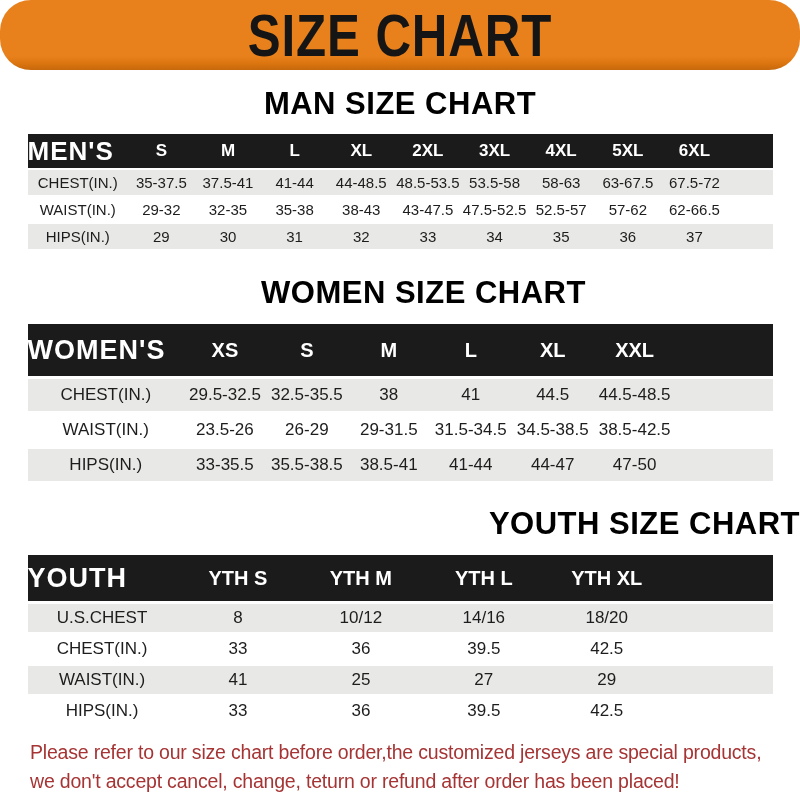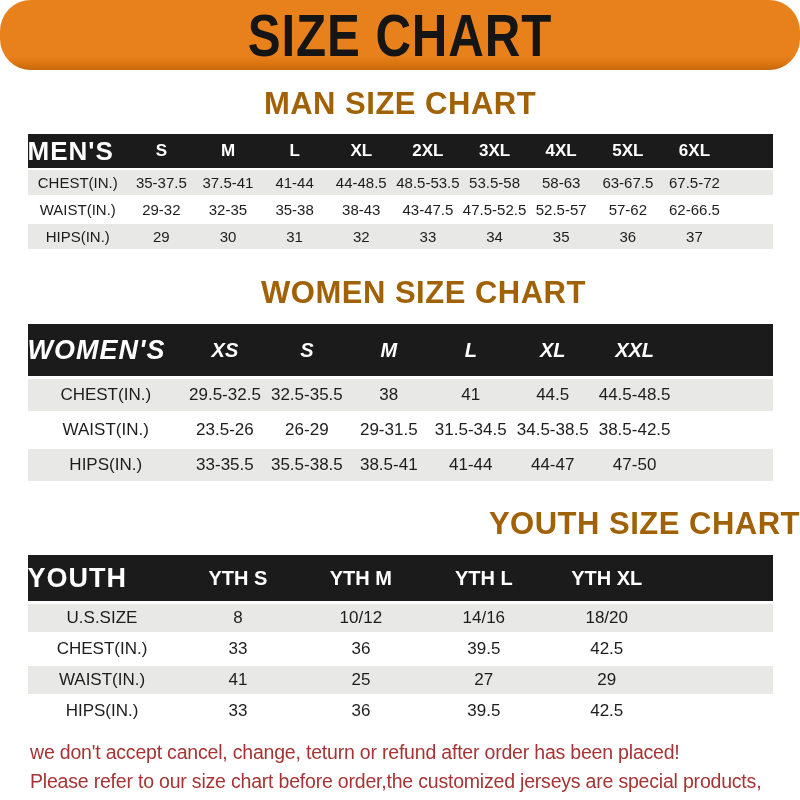--- a/index.html
+++ b/index.html
@@ -25,21 +25,21 @@
     font-size: 56px; font-weight: 700;
     color: var(--banner-text, #151515);
     letter-spacing: 1px;
     transform: scaleX(0.88) scaleY(1.05);
   }
 
   
   .section-title {
     text-align: center;
     font-size: 31px; font-weight: 700;
-    color: #a16207; letter-spacing: 0.5px;
+    color: #000000; letter-spacing: 0.5px;
   }
   .sec-men   .section-title { margin-top: 16px; }
   .sec-women .section-title { margin-top: 24px; padding-left: 47px; }
   .sec-youth .section-title { margin-top: 22px; text-align: right; }
 
   
   .tbl {
     width: 745px; margin: 10px auto 0;
     border-collapse: separate; table-layout: fixed;
   }
@@ -57,21 +57,21 @@
     color: #1d1d1d; background: #ffffff;
   }
   .tbl tbody tr:nth-child(odd) td { background: var(--row-alt-bg, #E8E8E6); }
 
   .tbl-men   { border-spacing: 0 2px; }
   .tbl-men   thead th { height: 34px; font-size: 17px; }
   .tbl-men   thead th.corner { font-size: 26px; }
   .tbl-men   tbody td { height: 25px; font-size: 15px; }
 
   .tbl-women { border-spacing: 0 3px; }
-  .tbl-women thead th { height: 52px; font-size: 20px; font-style: italic; }
+  .tbl-women thead th { height: 52px; font-size: 20px; }
   .tbl-women thead th.corner { font-size: 27px; }
   .tbl-women tbody td { height: 32px; font-size: 17px; }
 
   .tbl-youth { border-spacing: 0 3px; }
   .tbl-youth thead th { height: 46px; font-size: 20px; }
   .tbl-youth thead th.corner { font-size: 27px; }
   .tbl-youth tbody td { height: 28px; font-size: 17px; }
 
   
   .footer {
@@ -239,21 +239,21 @@
           <th class="corner">YOUTH</th>
           <th>YTH S</th>
           <th>YTH M</th>
           <th>YTH L</th>
           <th>YTH XL</th>
           <th></th>
         </tr>
       </thead>
       <tbody>
         <tr>
-          <td>U.S.SIZE</td>
+          <td>U.S.CHEST</td>
           <td>8</td>
           <td>10/12</td>
           <td>14/16</td>
           <td>18/20</td>
           <td></td>
         </tr>
         <tr>
           <td>CHEST(IN.)</td>
           <td>33</td>
           <td>36</td>
@@ -275,15 +275,15 @@
           <td>36</td>
           <td>39.5</td>
           <td>42.5</td>
           <td></td>
         </tr>
       </tbody>
     </table>
 </section>
 
 <footer class="footer">
+  <p>Please refer to our size chart before order,the customized jerseys are special products,</p>
   <p>we don't accept cancel, change, teturn or refund after order has been placed!</p>
-  <p>Please refer to our size chart before order,the customized jerseys are special products,</p>
 </footer>
 
 </body></html>

